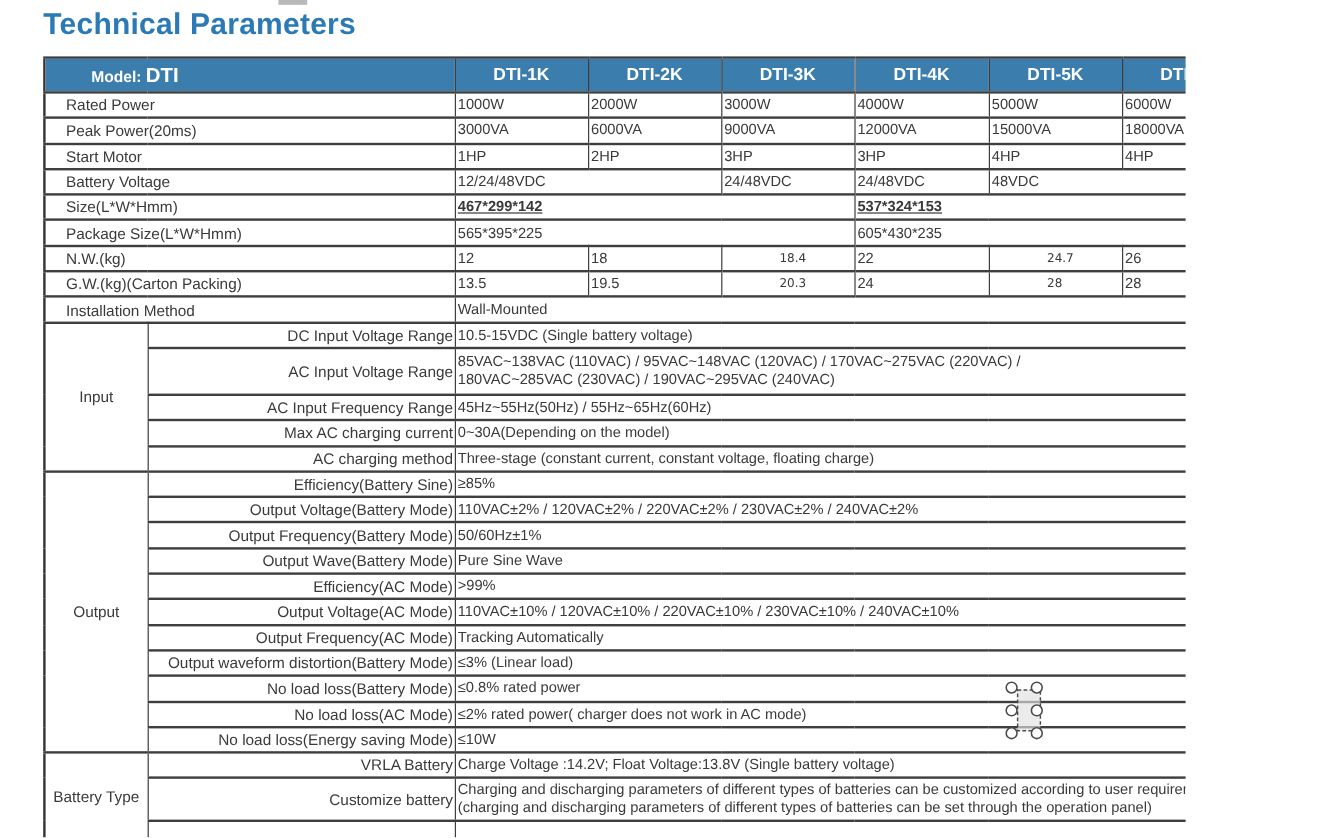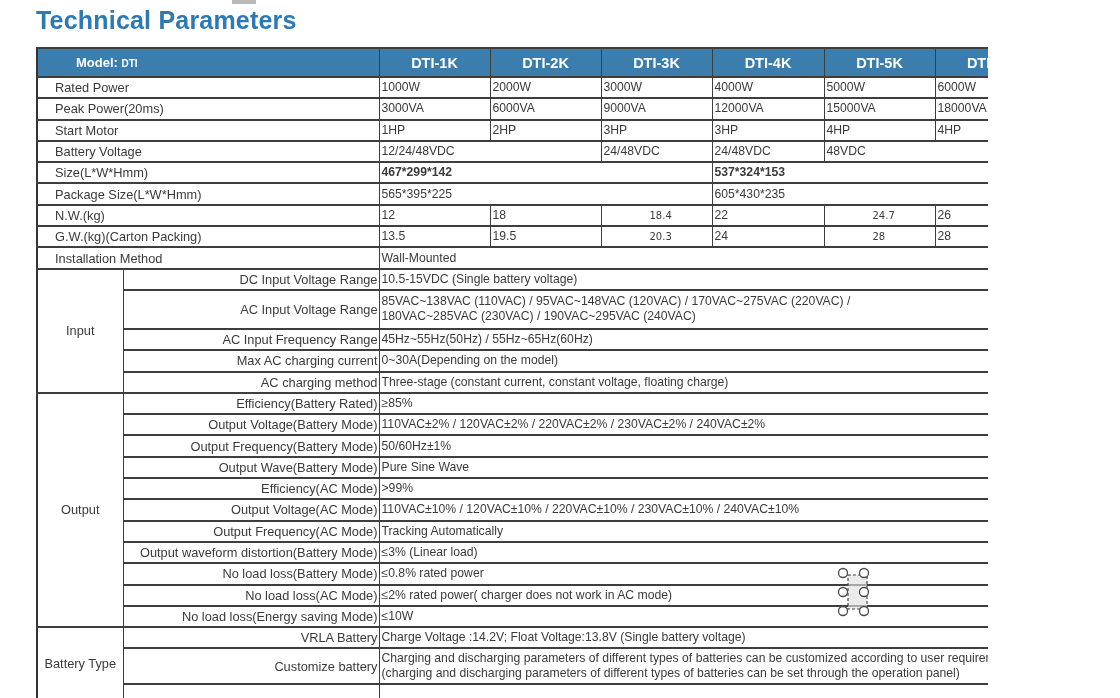--- a/index.html
+++ b/index.html
@@ -11,31 +11,31 @@
   table.spec{position:absolute;left:36px;top:47px;width:1010px;border-collapse:collapse;
              table-layout:fixed;}
   table.spec td,table.spec th{border:1px solid #3e3e3e;border-top-width:2px;border-bottom-width:2px;
              overflow:hidden;}
   table.spec{border:2px solid #343434;}
   th.model-cell{background:var(--hdr);color:#fff;text-align:left;padding-left:38px;
                 font-size:13px;font-weight:700;border-right:2px solid #c3d9ea;}
   th.col-head{background:var(--hdr);color:#fff;font-size:14.5px;font-weight:700;text-align:center;
               border-left:2px solid #c3d9ea;border-right:2px solid #c3d9ea;}
   th.col-head:last-child{border-right:1px solid #343434;margin-left:28px;}
-  .model-value{font-size:10px;font-weight:700;}
+  .model-value{font-size:17px;font-weight:700;}
   tr.hdr{height:29px;}
   tr.t-row{height:21.3px;}
   tr.tall{height:39px;}
   tr.tall2{height:36px;}
   tr.partial{height:16px;}
   td.plain-label{text-align:left;padding-left:17px;font-size:12.8px;}
   td.sub-label{text-align:right;padding-left:8px;font-size:12.8px;}
   td.group-cell{text-align:center;font-size:12.8px;}
   td.val{text-align:left;font-size:12.2px;line-height:15px;white-space:pre-line;padding:0 2px;}
-  td.val.bold{font-weight:700;}
+  td.val.bold{font-weight:700;text-decoration:underline;}
   td.val.alt{font-family:"DejaVu Sans",sans-serif;font-size:10px;padding-left:48px;}
   #selection-artifact{position:absolute;left:832px;top:564px;}
 </style>
 </head>
 <body>
 
 <div id="page">
   <div id="page-title" style="color: rgb(43, 121, 181);">Technical Parameters</div>
   <div id="crop-remnant"></div>
 
@@ -148,21 +148,21 @@
         <tr class="t-row">
           <td class="sub-label">Max AC charging current</td>
           <td class="val" colspan="6">0~30A(Depending on the model)</td>
         </tr>
         <tr class="t-row">
           <td class="sub-label">AC charging method</td>
           <td class="val" colspan="6">Three-stage (constant current, constant voltage, floating charge)</td>
         </tr>
         <tr class="t-row">
           <td class="group-cell" rowspan="11">Output</td>
-          <td class="sub-label">Efficiency(Battery Rated)</td>
+          <td class="sub-label">Efficiency(Battery Sine)</td>
           <td class="val" colspan="6">≥85%</td>
         </tr>
         <tr class="t-row">
           <td class="sub-label">Output Voltage(Battery Mode)</td>
           <td class="val" colspan="6">110VAC±2% / 120VAC±2% / 220VAC±2% / 230VAC±2% / 240VAC±2%</td>
         </tr>
         <tr class="t-row">
           <td class="sub-label">Output Frequency(Battery Mode)</td>
           <td class="val" colspan="6">50/60Hz±1%</td>
         </tr>

